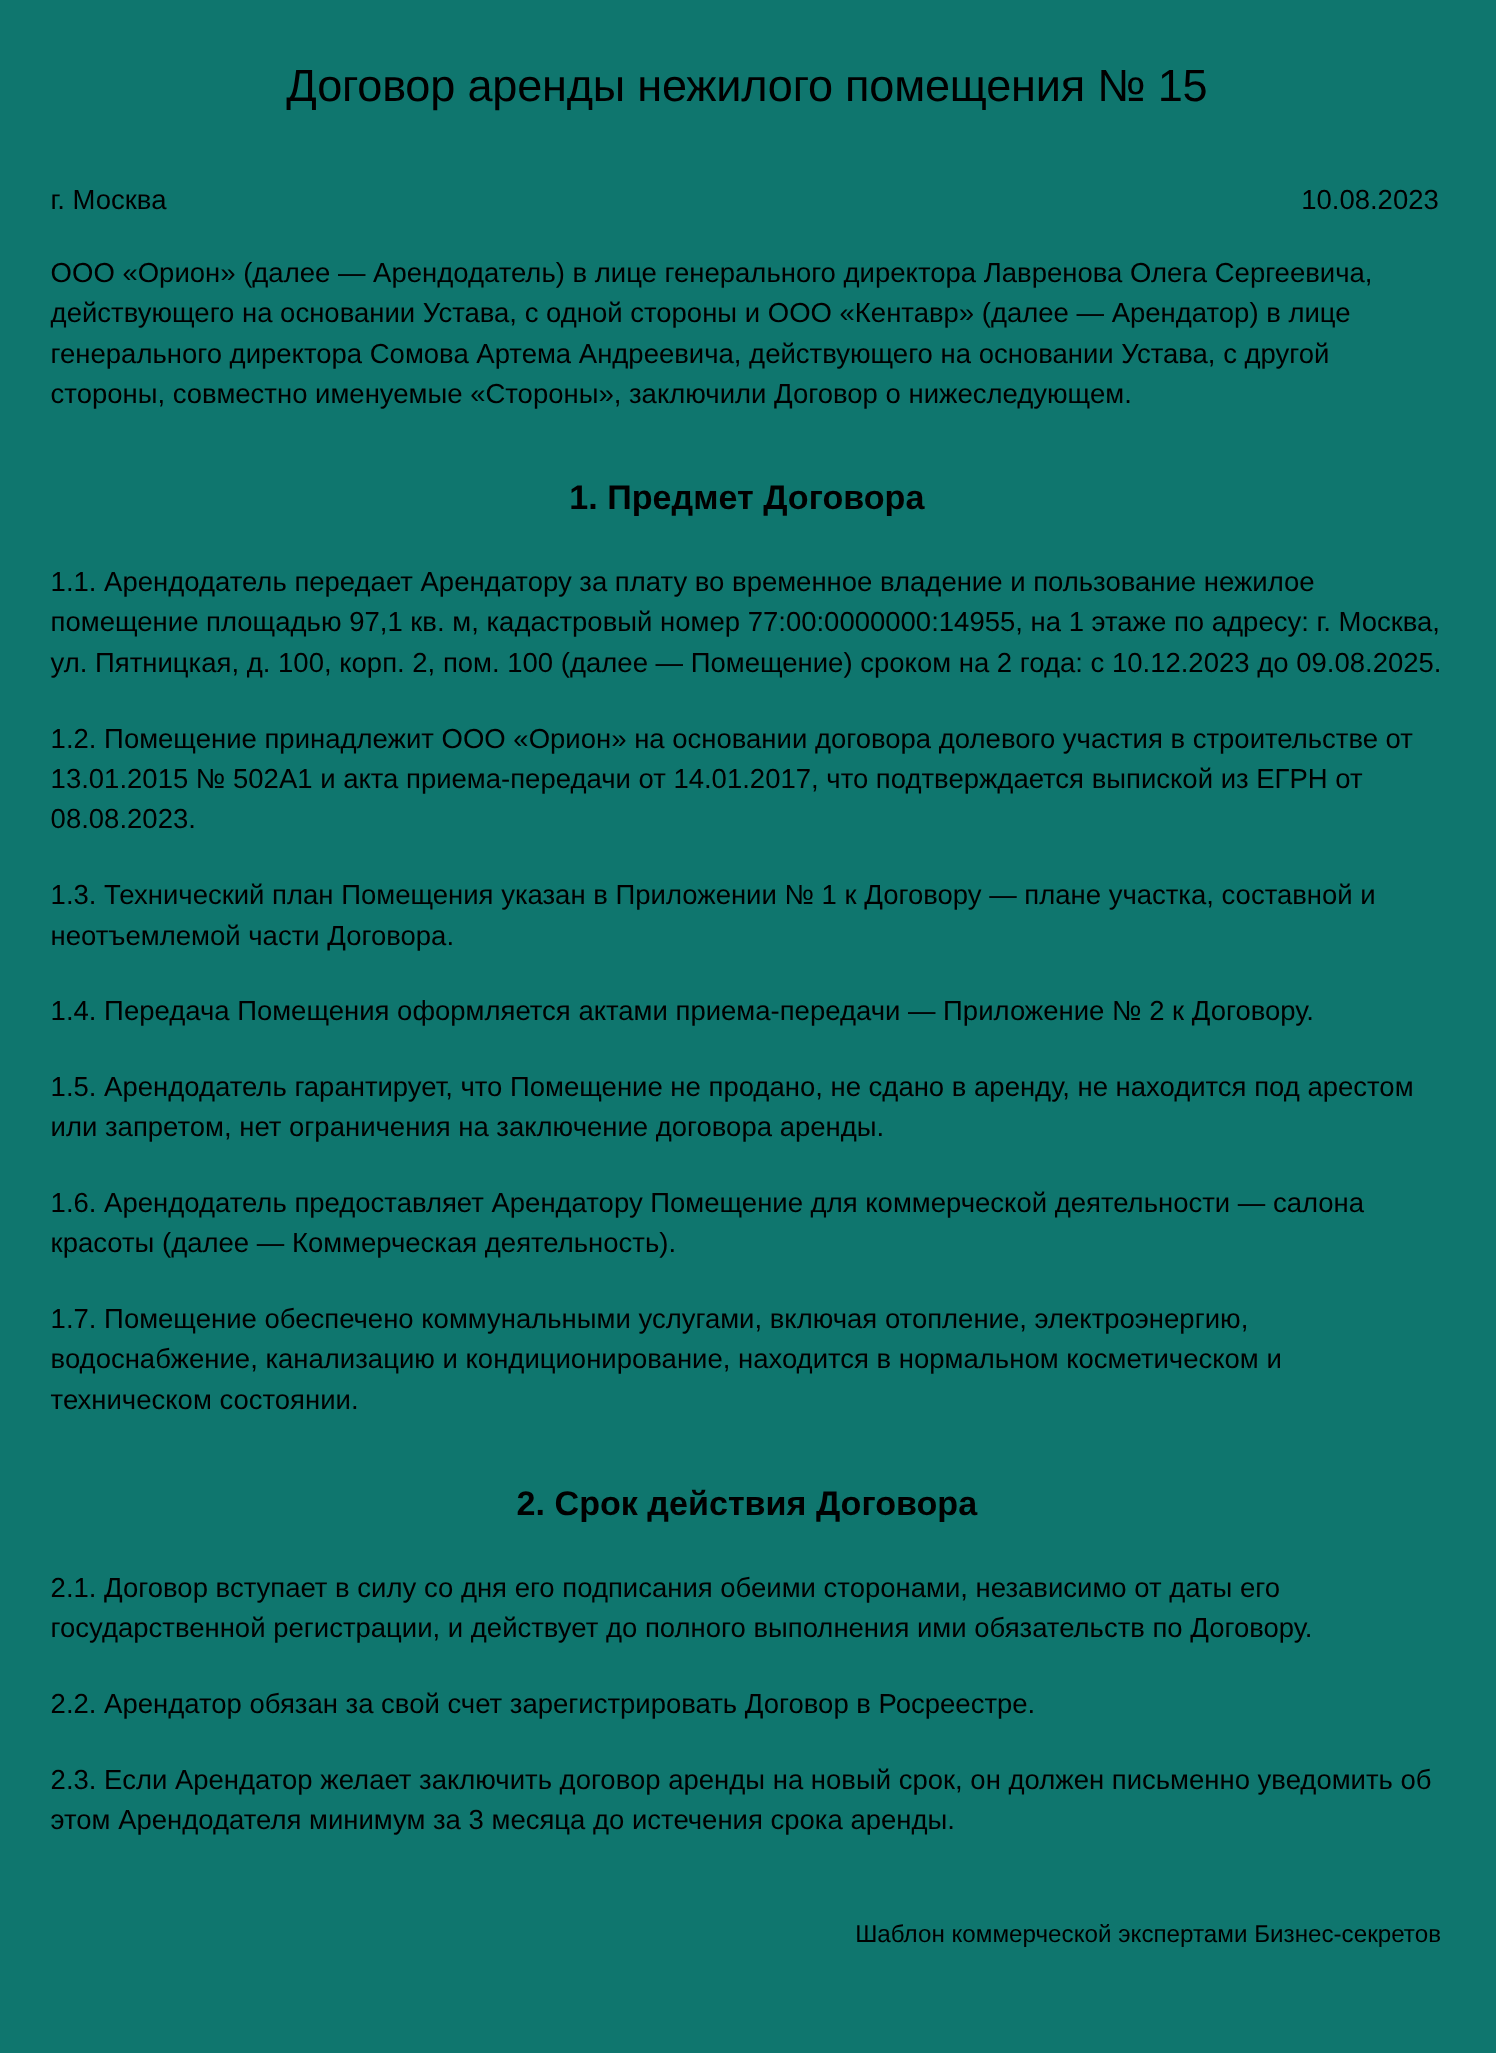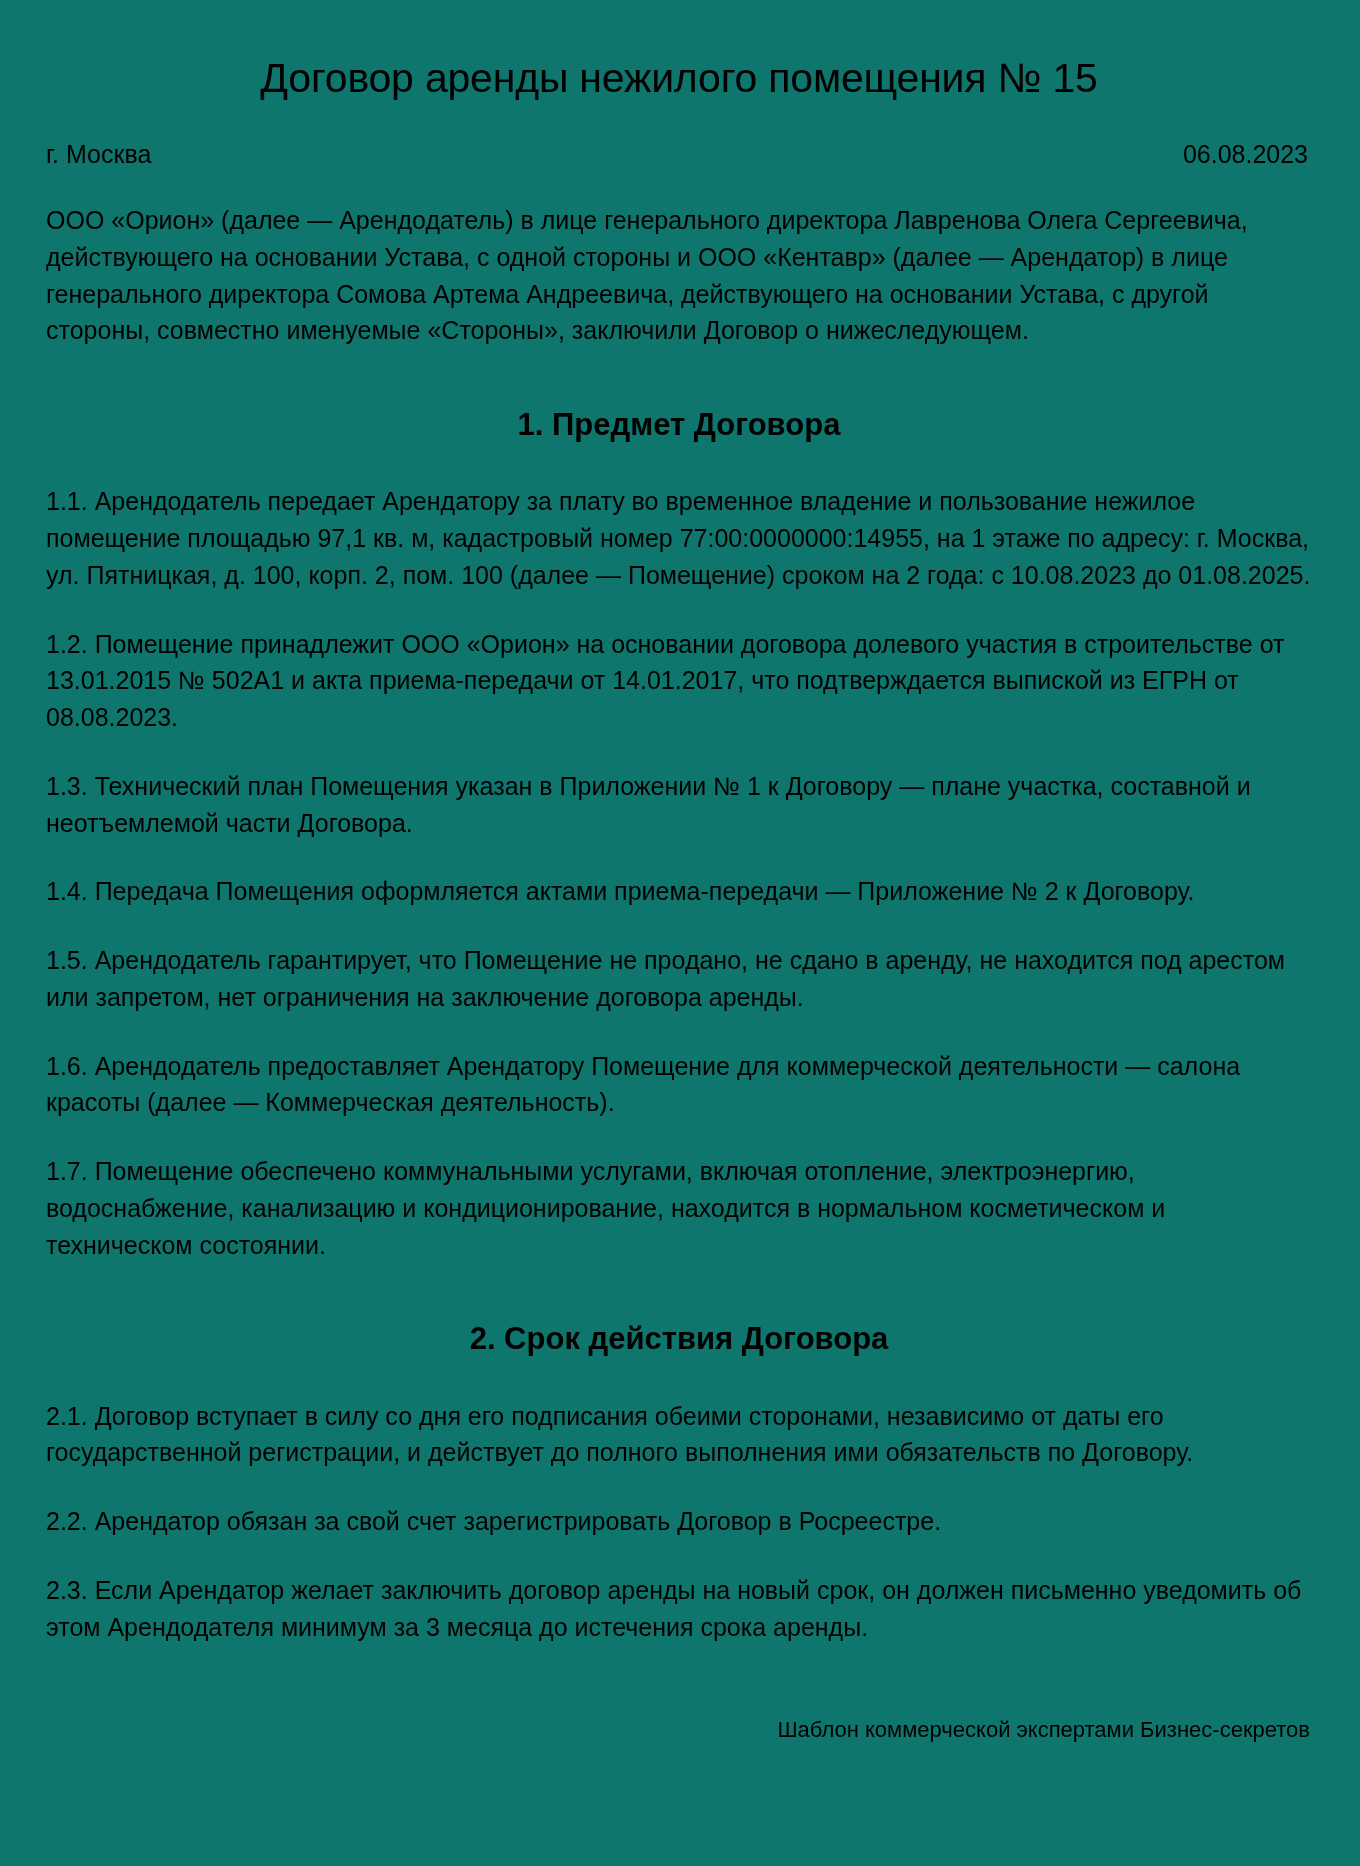--- a/index.html
+++ b/index.html
@@ -28,21 +28,21 @@
     line-height: 1.18;
     font-weight: 400;
     text-align: center;
     margin: 8px 0 0 0;
     letter-spacing: -0.2px;
   }
   .meta-row {
     display: flex;
     justify-content: space-between;
     align-items: baseline;
-    margin-top: 36px;
+    margin-top: 64px;
     font-size: 25px;
     line-height: 1.35;
   }
   .meta-city, .meta-date {
     white-space: nowrap;
   }
   .meta-date {
     padding-right: 4px;
   }
   .para {
@@ -79,28 +79,28 @@
 </style>
 </head>
 <body>
 
 <div class="page">
 
   <h1 class="doc-title">Договор аренды нежилого помещения № 15</h1>
 
   <div class="meta-row">
     <span class="meta-city">г. Москва</span>
-    <span class="meta-date">06.08.2023</span>
+    <span class="meta-date">10.08.2023</span>
   </div>
 
   <p class="para preamble">ООО «Орион» (далее — Арендодатель) в лице генерального директора Лавренова Олега Сергеевича, действующего на основании Устава, с одной стороны и ООО «Кентавр» (далее — Арендатор) в лице генерального директора Сомова Артема Андреевича, действующего на основании Устава, с другой стороны, совместно именуемые «Стороны», заключили Договор о нижеследующем.</p>
 
   <h2 class="section-heading">1. Предмет Договора</h2>
 
-  <p class="para clause clause-first">1.1. Арендодатель передает Арендатору за плату во временное владение и пользование нежилое помещение площадью 97,1 кв. м, кадастровый номер 77:00:0000000:14955, на 1 этаже по адресу: г. Москва, ул. Пятницкая, д. 100, корп. 2, пом. 100 (далее — Помещение) сроком на 2 года: с 10.08.2023 до 01.08.2025.</p>
+  <p class="para clause clause-first">1.1. Арендодатель передает Арендатору за плату во временное владение и пользование нежилое помещение площадью 97,1 кв. м, кадастровый номер 77:00:0000000:14955, на 1 этаже по адресу: г. Москва, ул. Пятницкая, д. 100, корп. 2, пом. 100 (далее — Помещение) сроком на 2 года: с 10.12.2023 до 09.08.2025.</p>
   <p class="para clause">1.2. Помещение принадлежит ООО «Орион» на основании договора долевого участия в строительстве от 13.01.2015 № 502А1 и акта приема-передачи от 14.01.2017, что подтверждается выпиской из ЕГРН от 08.08.2023.</p>
   <p class="para clause">1.3. Технический план Помещения указан в Приложении № 1 к Договору — плане участка, составной и неотъемлемой части Договора.</p>
   <p class="para clause">1.4. Передача Помещения оформляется актами приема-передачи — Приложение № 2 к Договору.</p>
   <p class="para clause">1.5. Арендодатель гарантирует, что Помещение не продано, не сдано в аренду, не находится под арестом или запретом, нет ограничения на заключение договора аренды.</p>
   <p class="para clause">1.6. Арендодатель предоставляет Арендатору Помещение для коммерческой деятельности — салона красоты (далее — Коммерческая деятельность).</p>
   <p class="para clause">1.7. Помещение обеспечено коммунальными услугами, включая отопление, электроэнергию, водоснабжение, канализацию и кондиционирование, находится в нормальном косметическом и техническом состоянии.</p>
 
   <h2 class="section-heading">2. Срок действия Договора</h2>
 
   <p class="para clause clause-first">2.1. Договор вступает в силу со дня его подписания обеими сторонами, независимо от даты его государственной регистрации, и действует до полного выполнения ими обязательств по Договору.</p>

